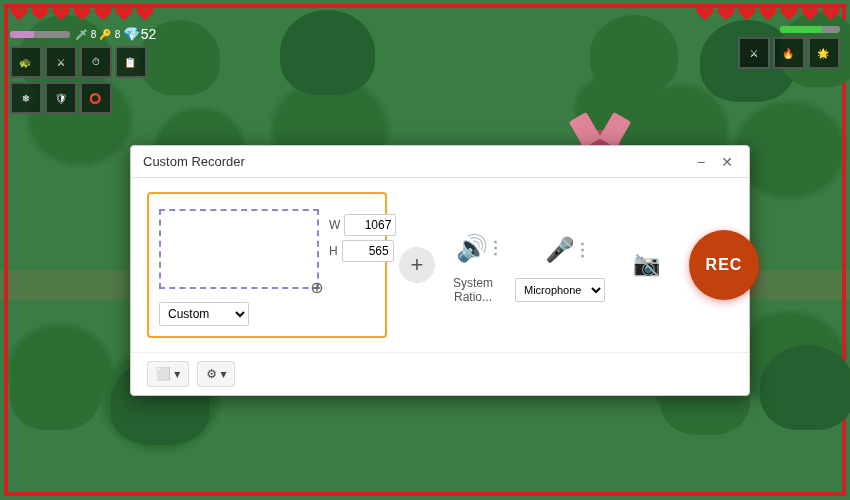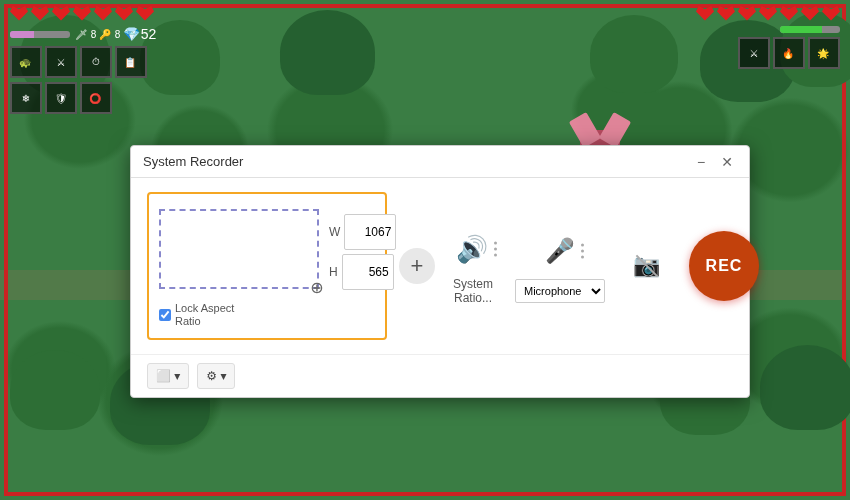--- a/index.html
+++ b/index.html
@@ -178,21 +178,21 @@
       justify-content: center;
     }
 
     .wh-label {
       font-size: 12px;
       color: #555;
     }
 
     .wh-input {
       width: 52px;
-      height: 36px;
+      height: 22px;
       border: 1px solid #ccc;
       border-radius: 2px;
       padding: 2px 4px;
       font-size: 12px;
       text-align: right;
     }
 
     .screen-controls-row {
       display: flex;
       align-items: center;
@@ -452,21 +452,21 @@
       <div style="position:absolute;top:-15px;right:-5px;width:20px;height:30px;background:#ff88aa;border-radius:2px;transform:rotate(30deg);"></div>
     </div>
   </div>
 
   <div class="game-frame"></div>
 </div>
 
 <div class="dialog-overlay">
 
   <div class="dialog-titlebar">
-    <span class="dialog-title">System Recorder</span>
+    <span class="dialog-title">Custom Recorder</span>
     <div class="title-controls">
       <button class="title-btn">−</button>
       <button class="title-btn">✕</button>
     </div>
   </div>
 
   <div class="dialog-body">
 
     <div class="screen-section">
       <div style="display:flex;gap:10px;align-items:flex-start;">
@@ -483,24 +483,23 @@
             <input class="wh-input" type="text" value="1067" style="">
           </div>
           <div class="wh-line">
             <span class="wh-label">H</span>
             <input class="wh-input" type="text" value="565" style="">
           </div>
         </div>
       </div>
 
       <div class="screen-controls-row">
-        <div class="lock-checkbox-area">
-          <input type="checkbox" checked="" style="">
-          <span class="lock-label">Lock Aspect<br>Ratio</span>
-        </div>
+        <select class="custom-select">
+          <option>Custom</option>
+        </select>
       </div>
     </div>
 
     <button class="plus-btn">+</button>
 
     <div class="av-section">
 
       <div class="av-item">
         <div class="av-icon-area">
           <span style="font-size:26px;color:#666;">🔊</span>

